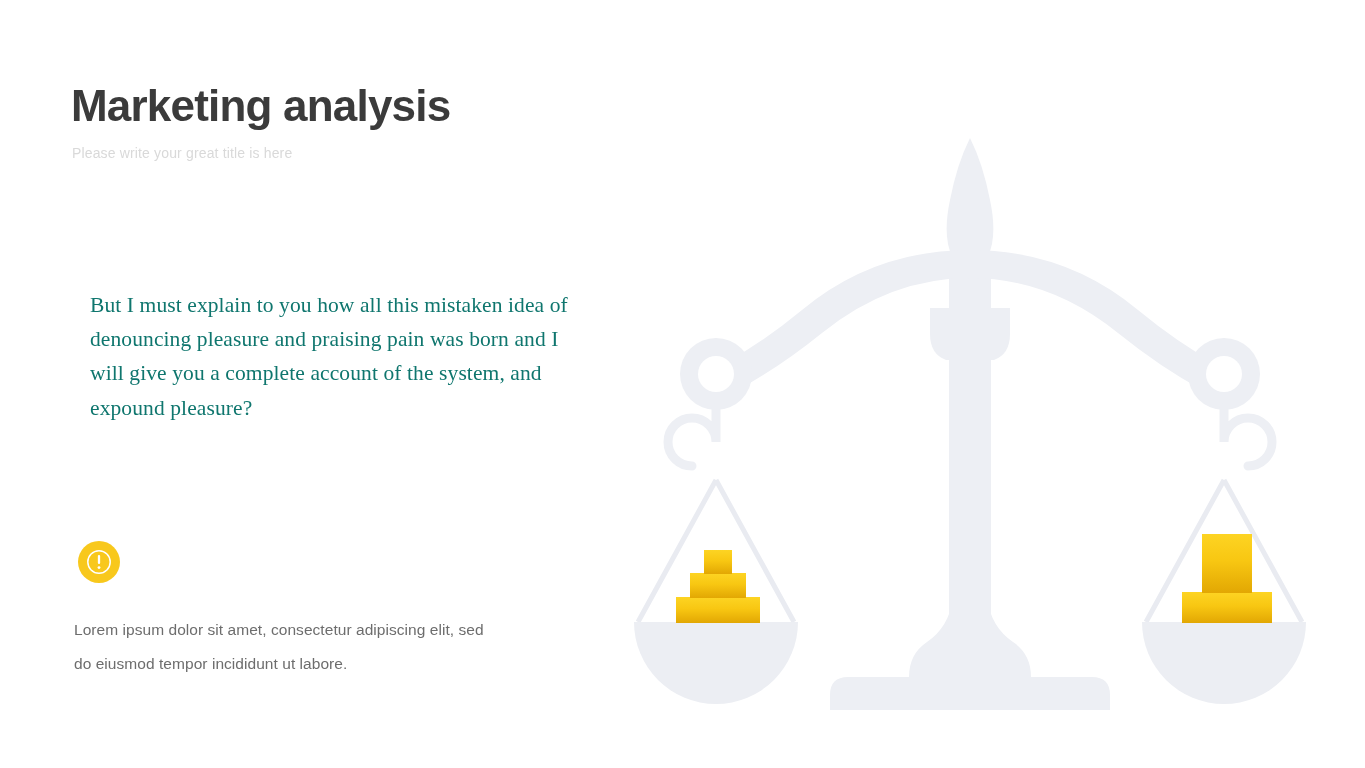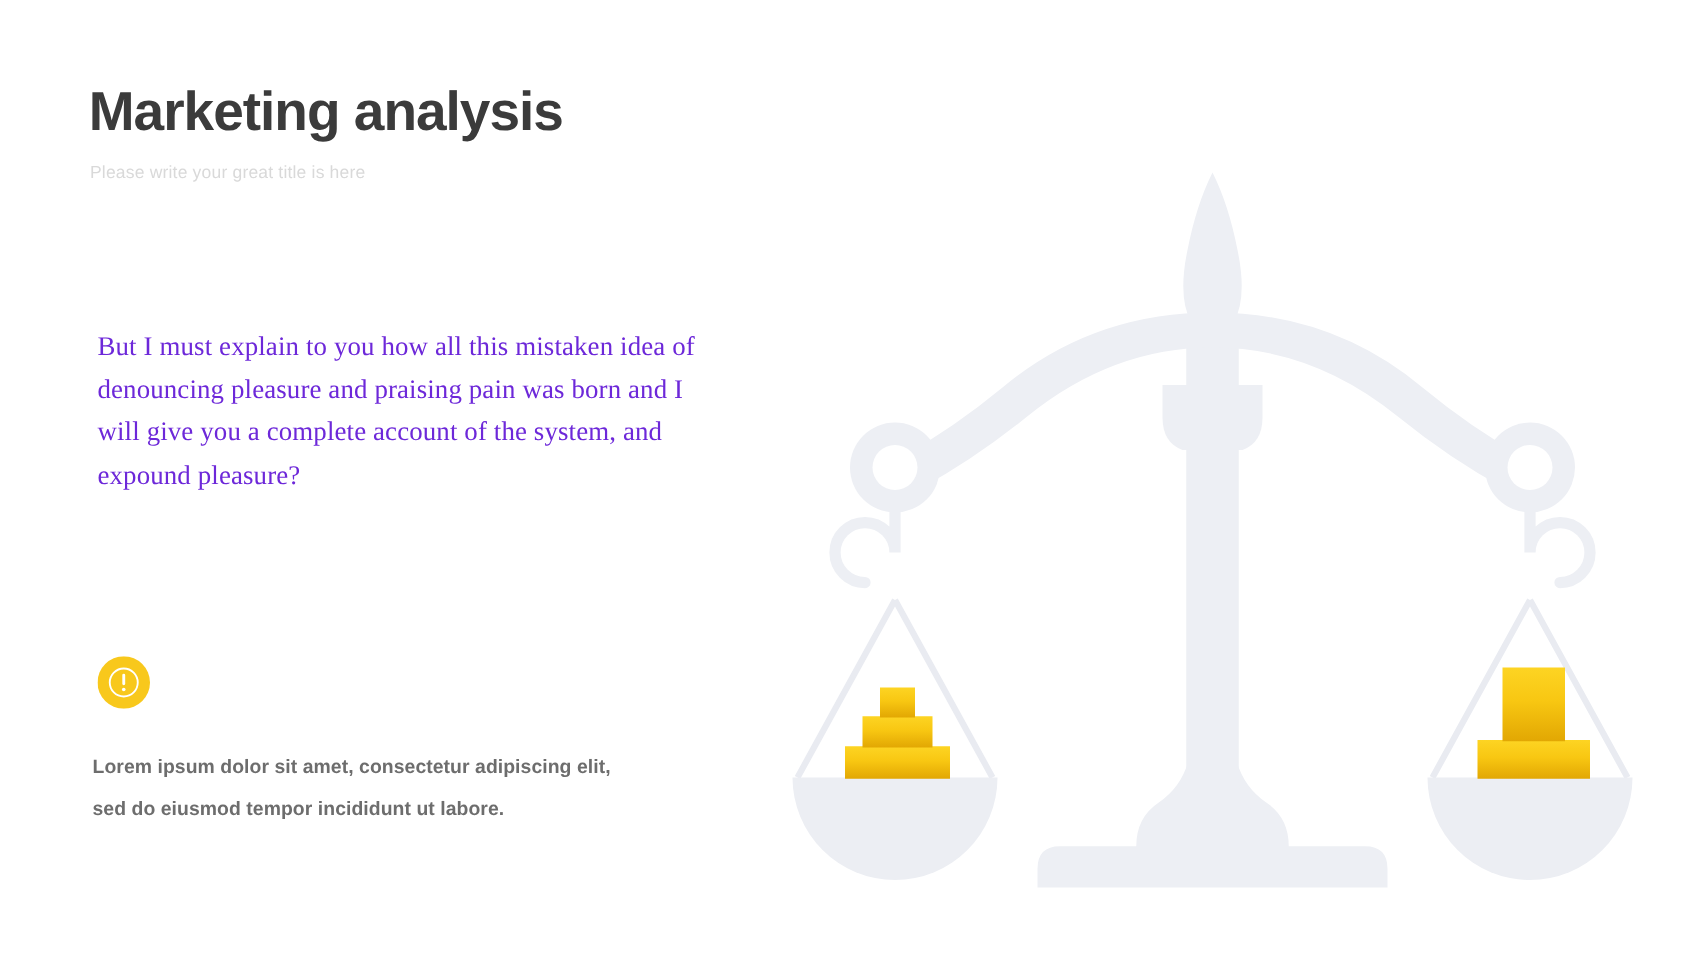--- a/index.html
+++ b/index.html
@@ -20,21 +20,21 @@
     position: relative;
     width: 1365px;
     height: 768px;
     background: #ffffff;
   }
 
   
   .left-col {
     position: absolute;
     left: 71px;
-    top: 0;
+    top: 16px;
     width: 540px;
     height: 688px;
   }
 
   .page-title {
     position: absolute;
     left: 0;
     top: 64px;
     margin: 0;
     font-family: "Liberation Sans", sans-serif;
@@ -58,26 +58,26 @@
     letter-spacing: 0.15px;
     color: #d9d9d9;
     white-space: nowrap;
   }
 
   .lead-paragraph {
     position: absolute;
     left: 3px;
     top: 256px;
     width: 505px;
-    margin: 4px;
+    margin: 16px;
     font-family: "Liberation Serif", serif;
     font-size: 21.5px;
     line-height: 34.2px;
     font-weight: 400;
-    color: #6d28d9;
+    color: #0f766e;
     letter-spacing: 0.1px;
   }
 
   
   .alert-icon {
     position: absolute;
     left: 7px;
     top: 525px;
     width: 42px;
     height: 42px;
@@ -87,21 +87,21 @@
   
   .caption-paragraph {
     position: absolute;
     left: 3px;
     top: 597px;
     width: 430px;
     margin: 0;
     font-family: "Liberation Sans", sans-serif;
     font-size: 15.5px;
     line-height: 34px;
-    font-weight: 700;
+    font-weight: 400;
     color: #6d6d6d;
     letter-spacing: 0.05px;
   }
 
   
   .scale-illustration {
     position: absolute;
     left: 620px;
     top: 130px;
     width: 700px;

